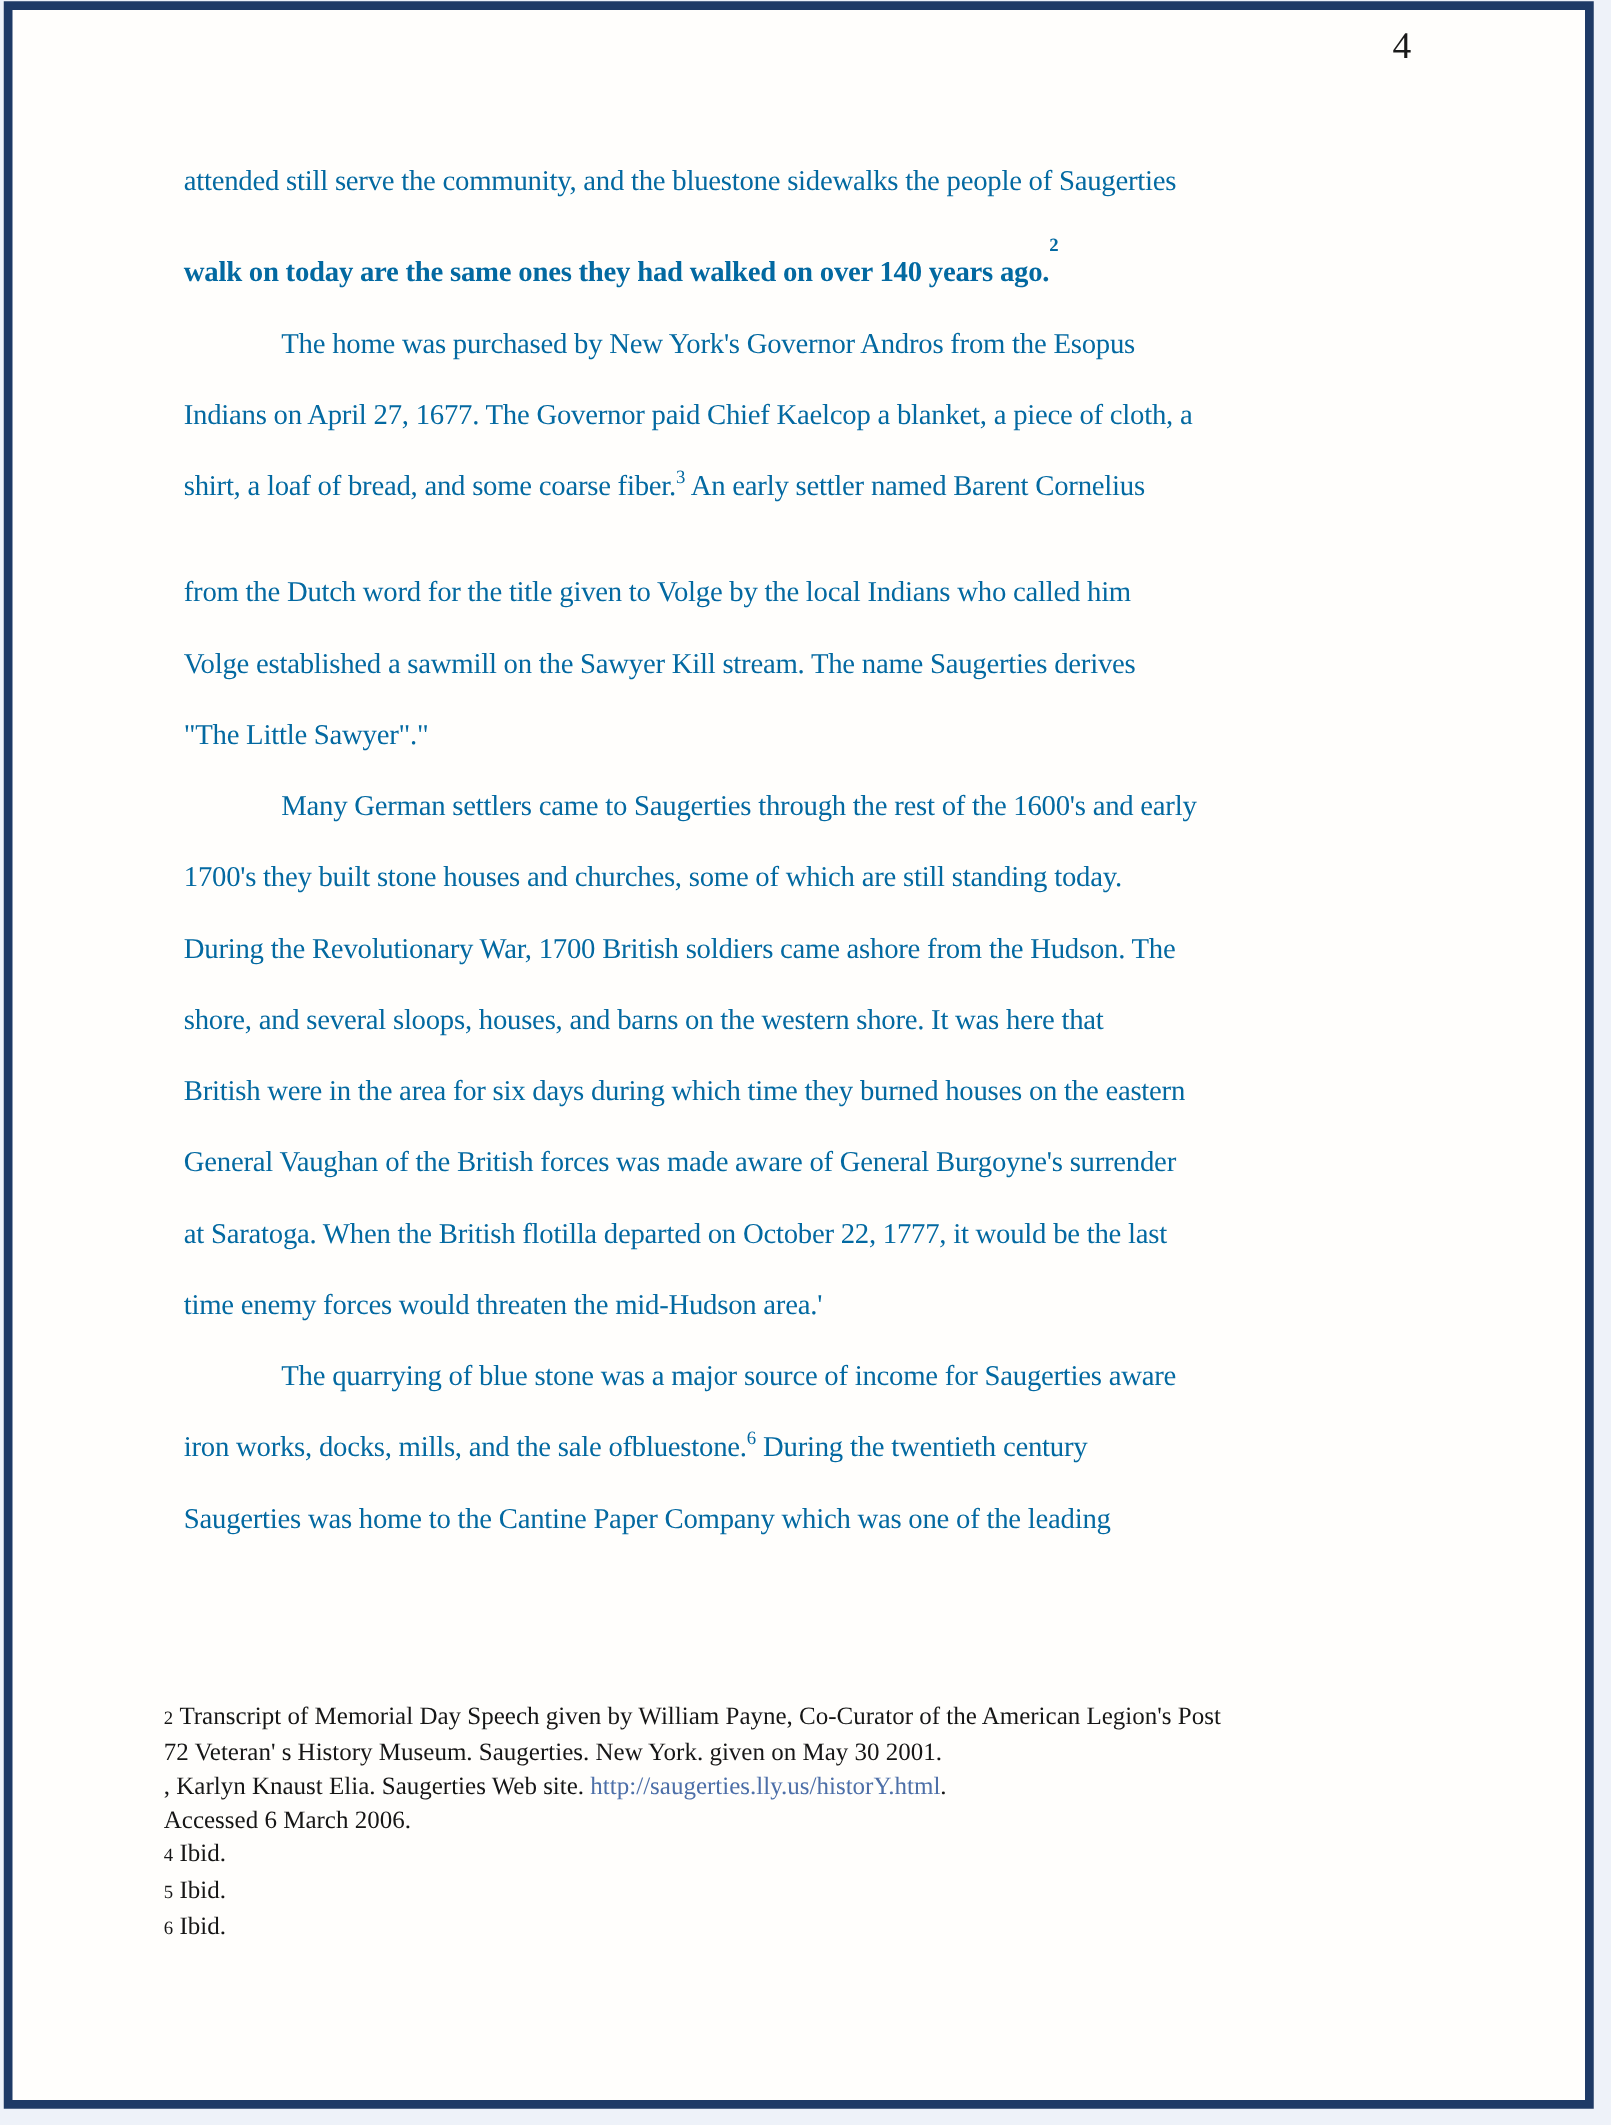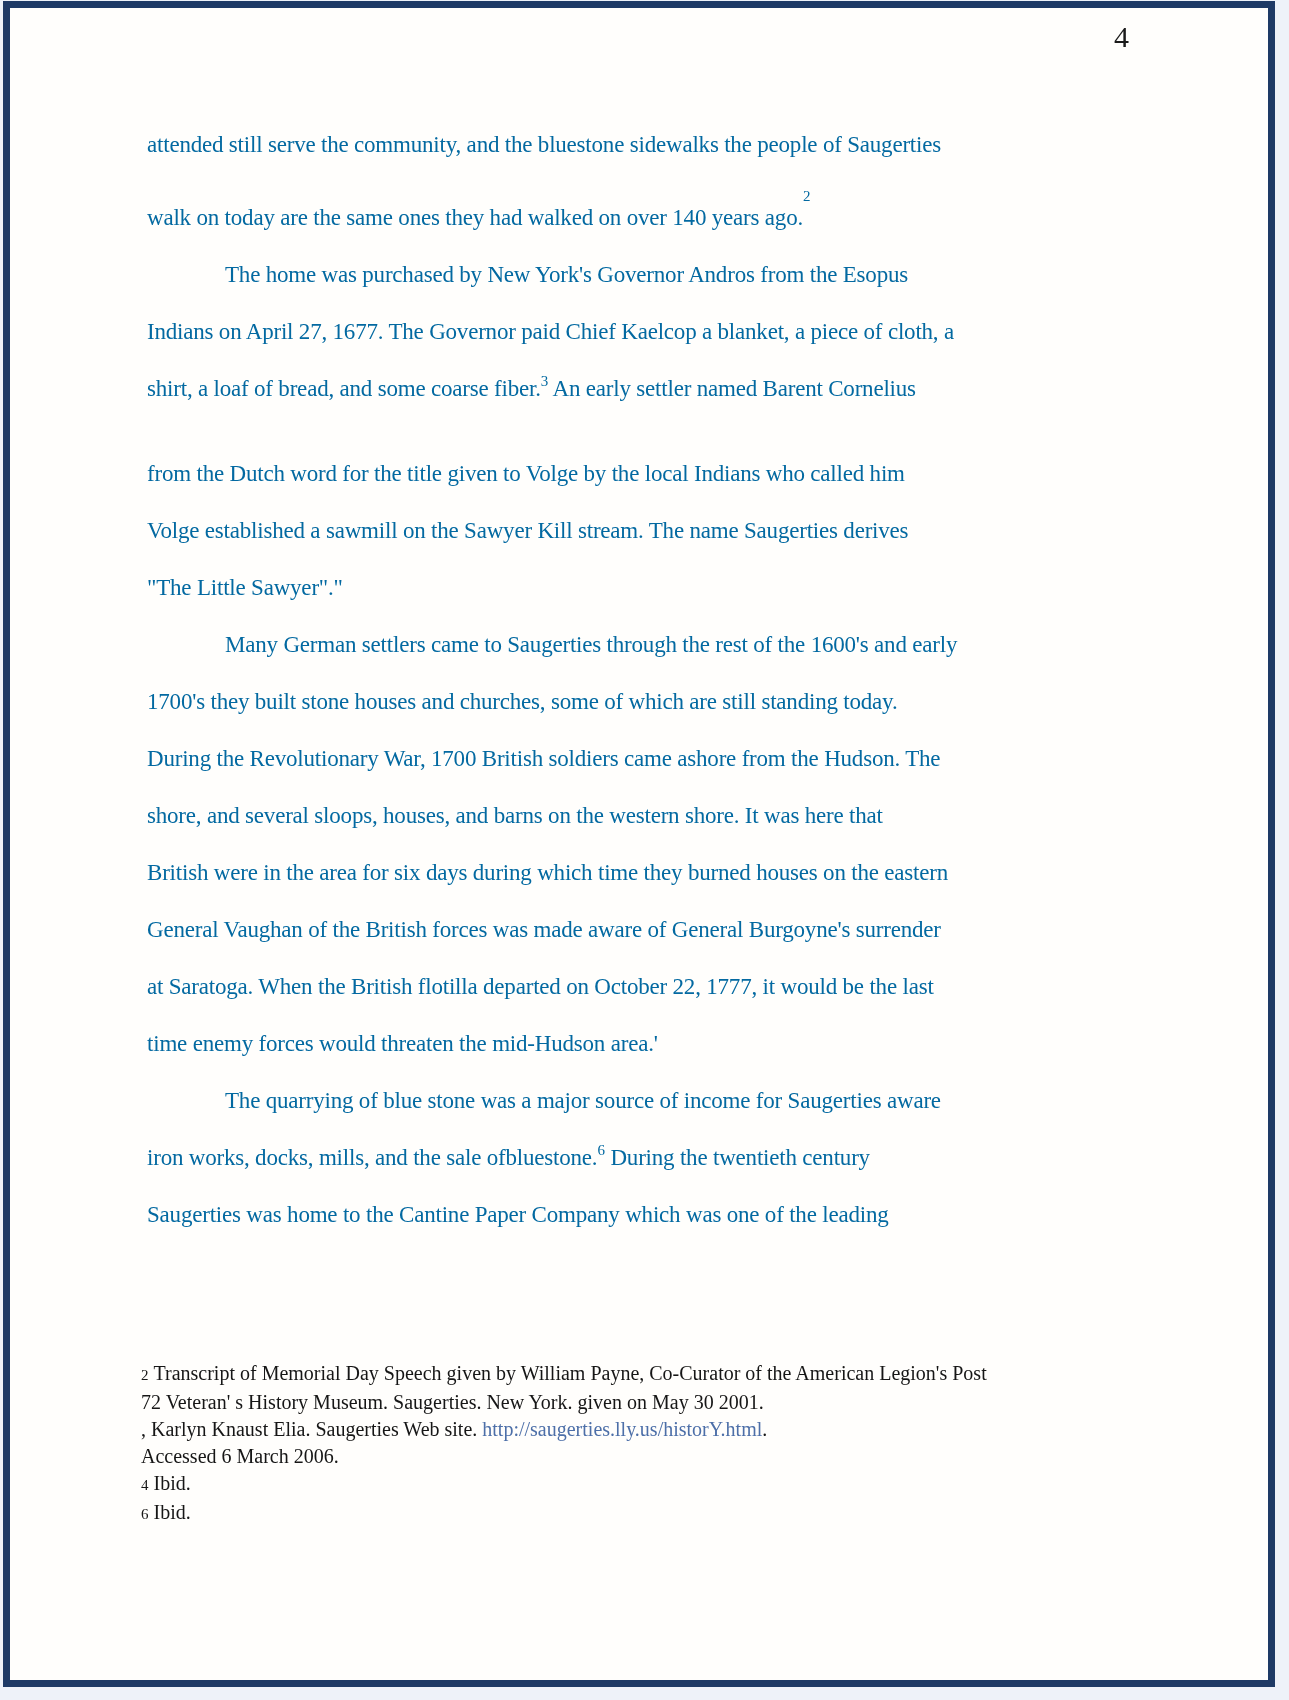--- a/index.html
+++ b/index.html
@@ -35,34 +35,34 @@
     left: 147px;
     top: 116px;
     width: 940px;
     font-size: 23px;
     line-height: 57px;
     letter-spacing: -0.2px;
     color: #0369a1;
   }
   .line { height: 57px; white-space: nowrap; }
   .indent { text-indent: 78px; }
-  .gap-a { margin-top: 16px; }   
+  .gap-a { margin-top: 16px; font-weight: bold; }   
   .gap-b { margin-top: 28px; }   
 
   .fnref {
     font-size: 15px;
     position: relative;
     top: -10px;
     letter-spacing: 0;
   }
   .fnref-high { top: -24px; }
 
   .footnotes {
     position: absolute;
-    left: 141px;
+    left: 131px;
     top: 1360px;
     width: 950px;
     font-size: 20px;
     line-height: 27px;
     color: #161616;
   }
   .fn-line { white-space: nowrap; }
   .fn-num { font-size: 15px; margin-right: 5px; }
   .fn-link { color: #4d6fa8; cursor: pointer; }
 </style>
@@ -95,15 +95,16 @@
     <div class="line"><span>iron works, docks, mills, and the sale ofbluestone.</span><span class="fnref">6</span><span> During the twentieth century</span></div>
     <div class="line"><span>Saugerties was home to the Cantine Paper Company which was one of the leading</span></div>
   </div>
 
   <div class="footnotes">
     <div class="fn-line"><span class="fn-num">2</span><span>Transcript of Memorial Day Speech given by William Payne, Co-Curator of the American Legion's Post</span></div>
     <div class="fn-line"><span>72 Veteran' s History Museum. Saugerties. New York. given on May 30 2001.</span></div>
     <div class="fn-line"><span>, Karlyn Knaust Elia. Saugerties Web site. </span><a class="fn-link">http://saugerties.lly.us/historY.html</a><span>.</span></div>
     <div class="fn-line"><span>Accessed 6 March 2006.</span></div>
     <div class="fn-line"><span class="fn-num">4</span><span>Ibid.</span></div>
+    <div class="fn-line"><span class="fn-num">5</span><span>Ibid.</span></div>
     <div class="fn-line"><span class="fn-num">6</span><span>Ibid.</span></div>
   </div>
 </div>
 
 </body></html>

